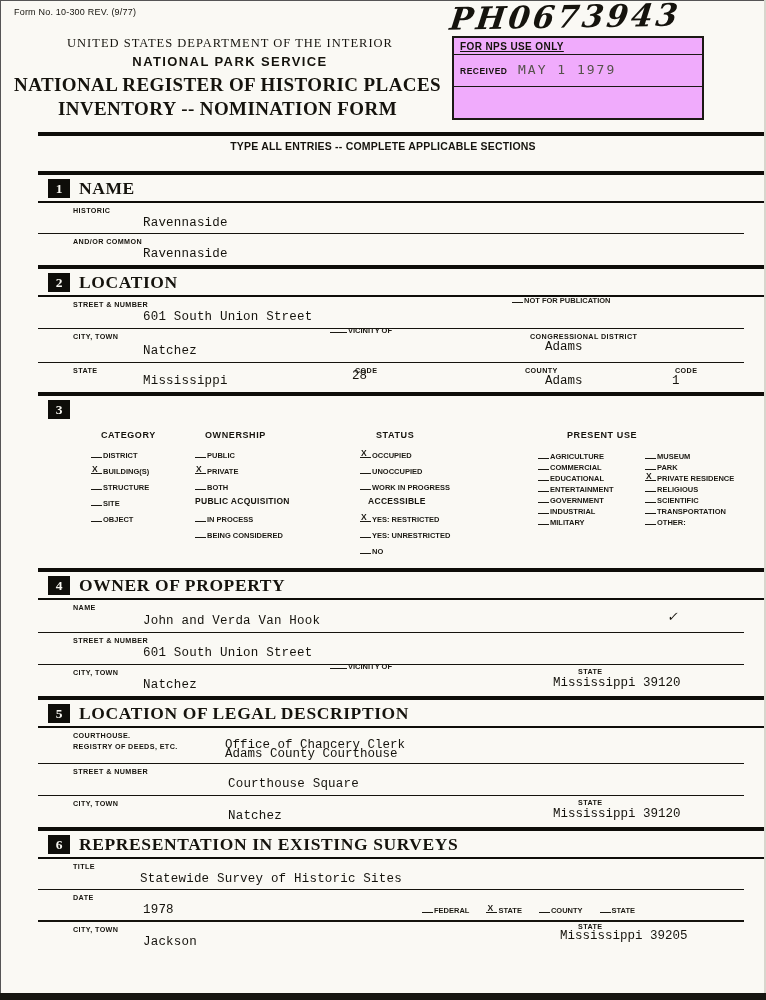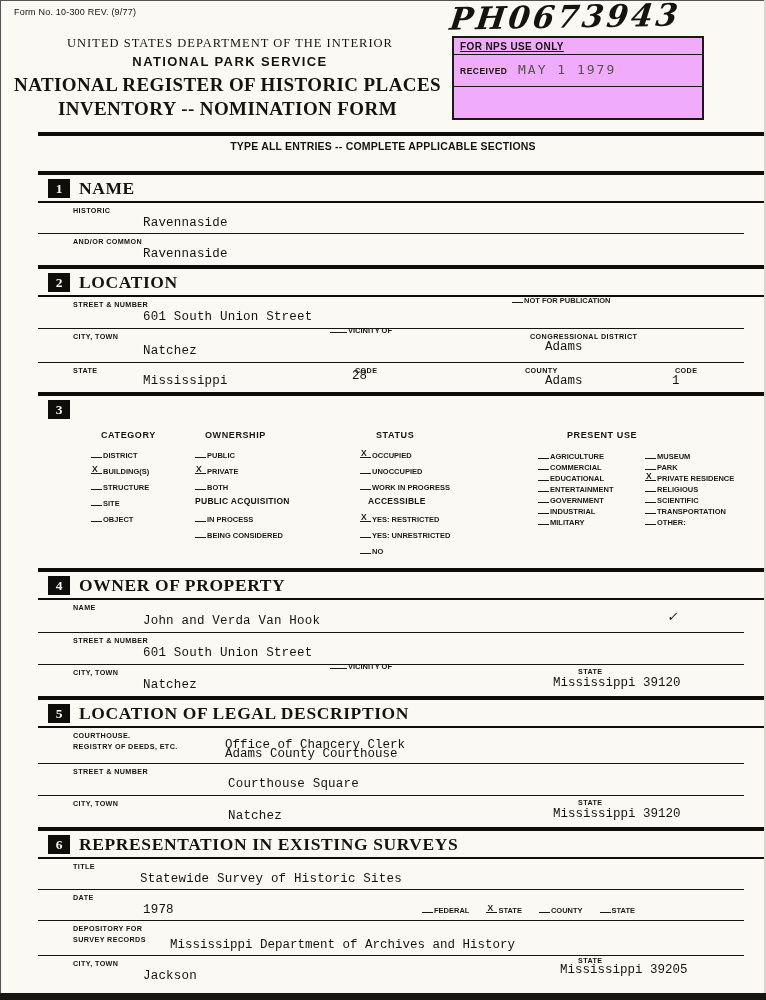--- a/index.html
+++ b/index.html
@@ -281,24 +281,20 @@
     <div class="flabel">DATE</div>
     <div class="fvalue">1978</div>
     <div class="levels">
       <div class="cb"><span class="mk"><span class="mark"></span></span><span class="cl">FEDERAL</span></div>
       <div class="cb"><span class="mk"><span class="mark">X</span></span><span class="cl">STATE</span></div>
       <div class="cb"><span class="mk"><span class="mark"></span></span><span class="cl">COUNTY</span></div>
       <div class="cb"><span class="mk"><span class="mark"></span></span><span class="cl">STATE</span></div>
     </div>
   </div>
   <div class="rule-field"></div>
-  <div class="frow" style="height:34px">
-    <div class="flabel"><span>DEPOSITORY FOR</span><span class="ln2">SURVEY RECORDS</span></div>
-    <div class="abs sval" style="left:170px; top:17px">Mississippi Department of Archives and History</div>
-  </div>
   <div class="rule-field"></div>
   <div class="frow" style="height:30px">
     <div class="flabel">CITY, TOWN</div>
     <div class="fvalue">Jackson</div>
     <div class="abs slabel" style="left:578px; top:0px">STATE</div>
     <div class="abs sval" style="left:560px; top:7px">Mississippi 39205</div>
   </div>
 
   <div class="scan-right"></div>
   <div class="scan-bottom"></div>

